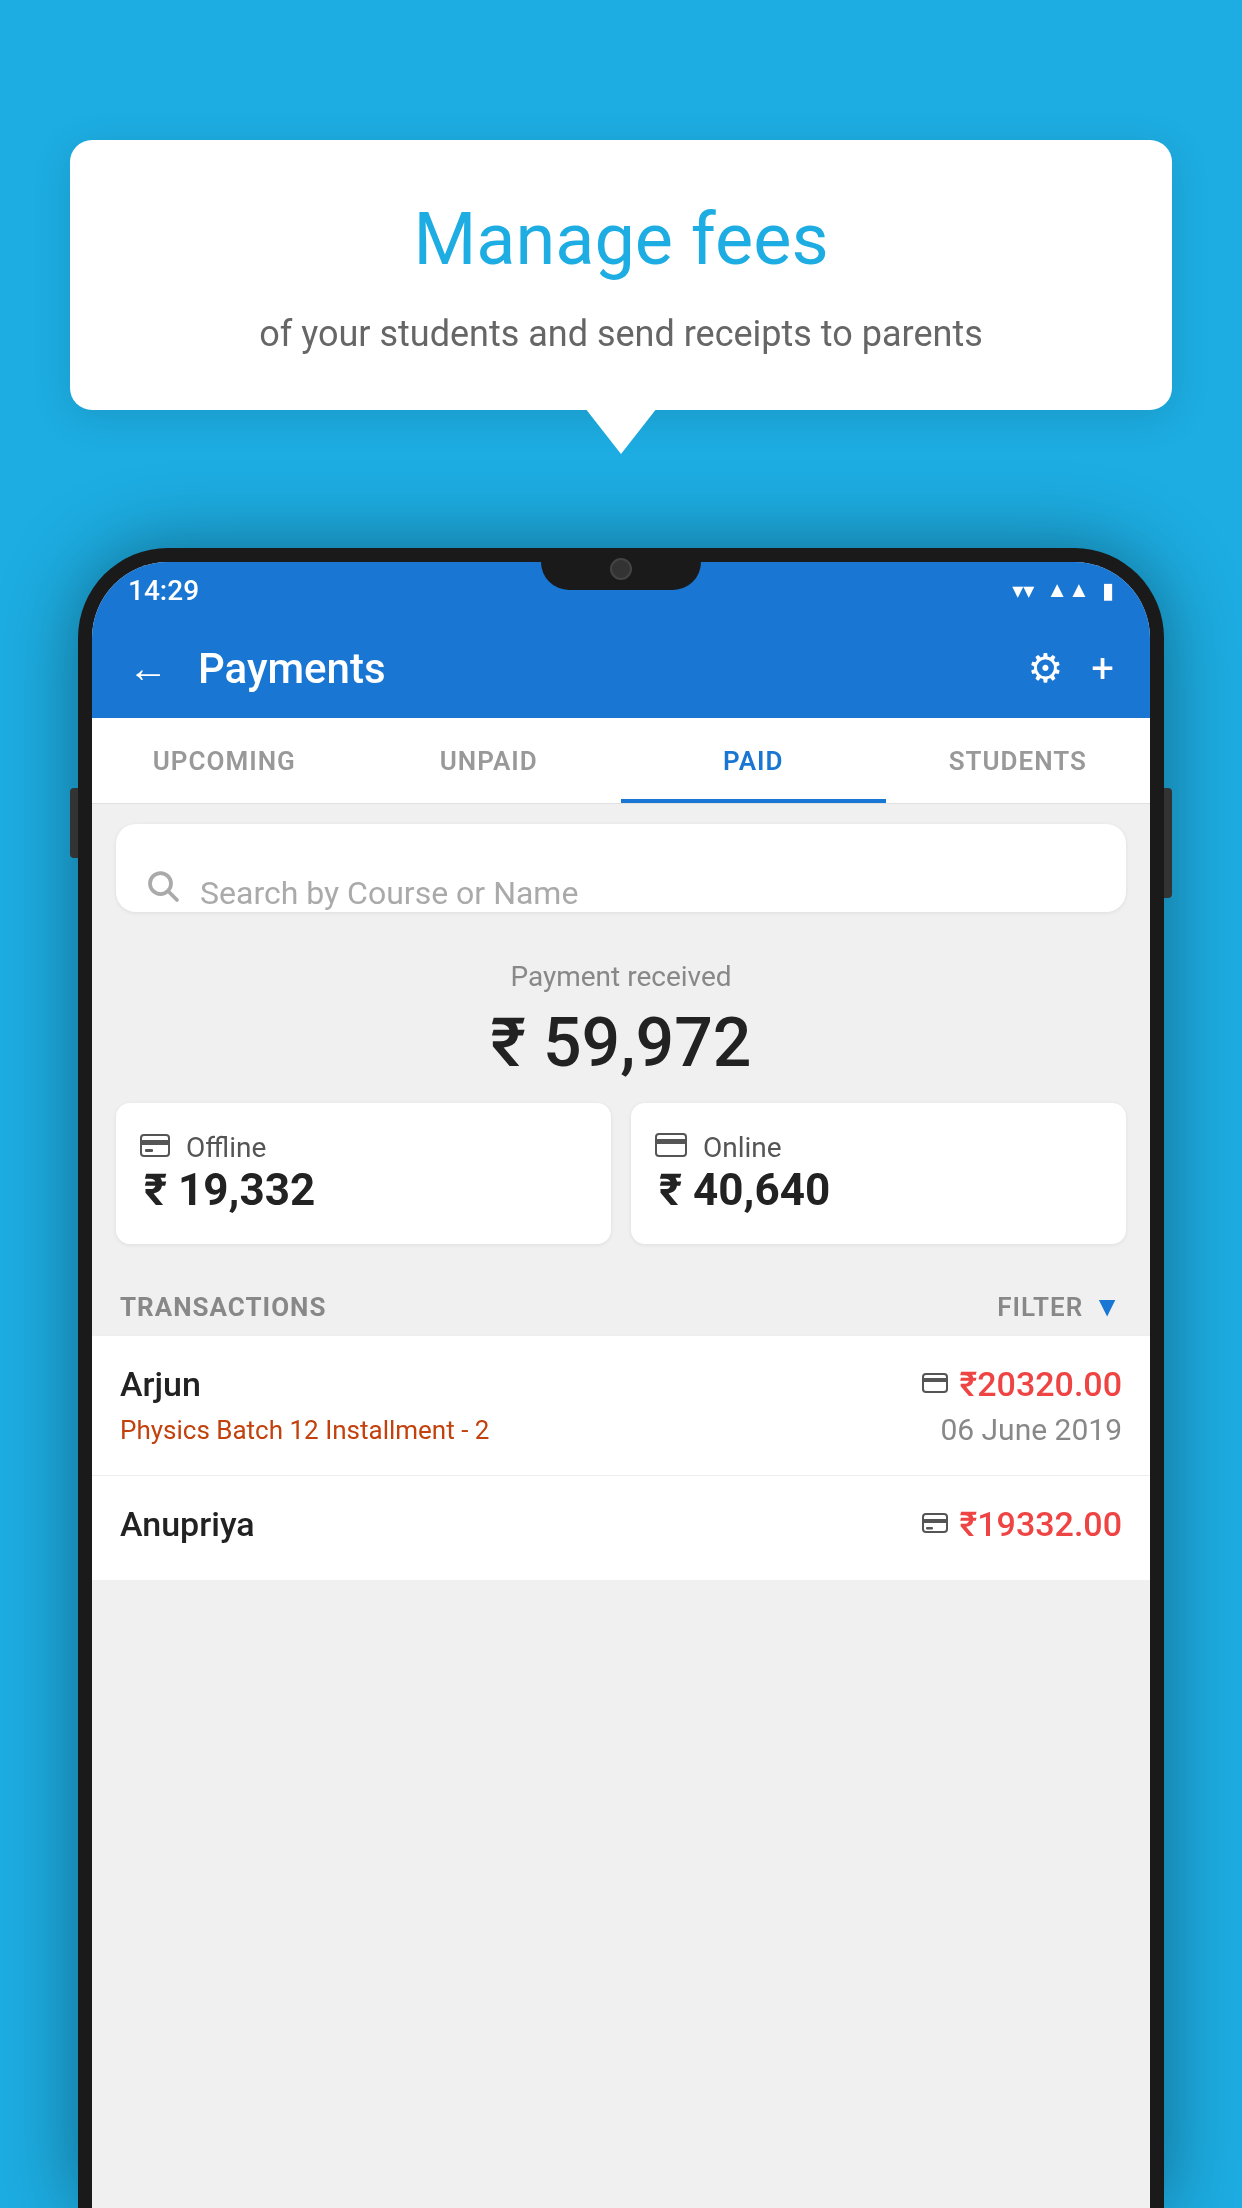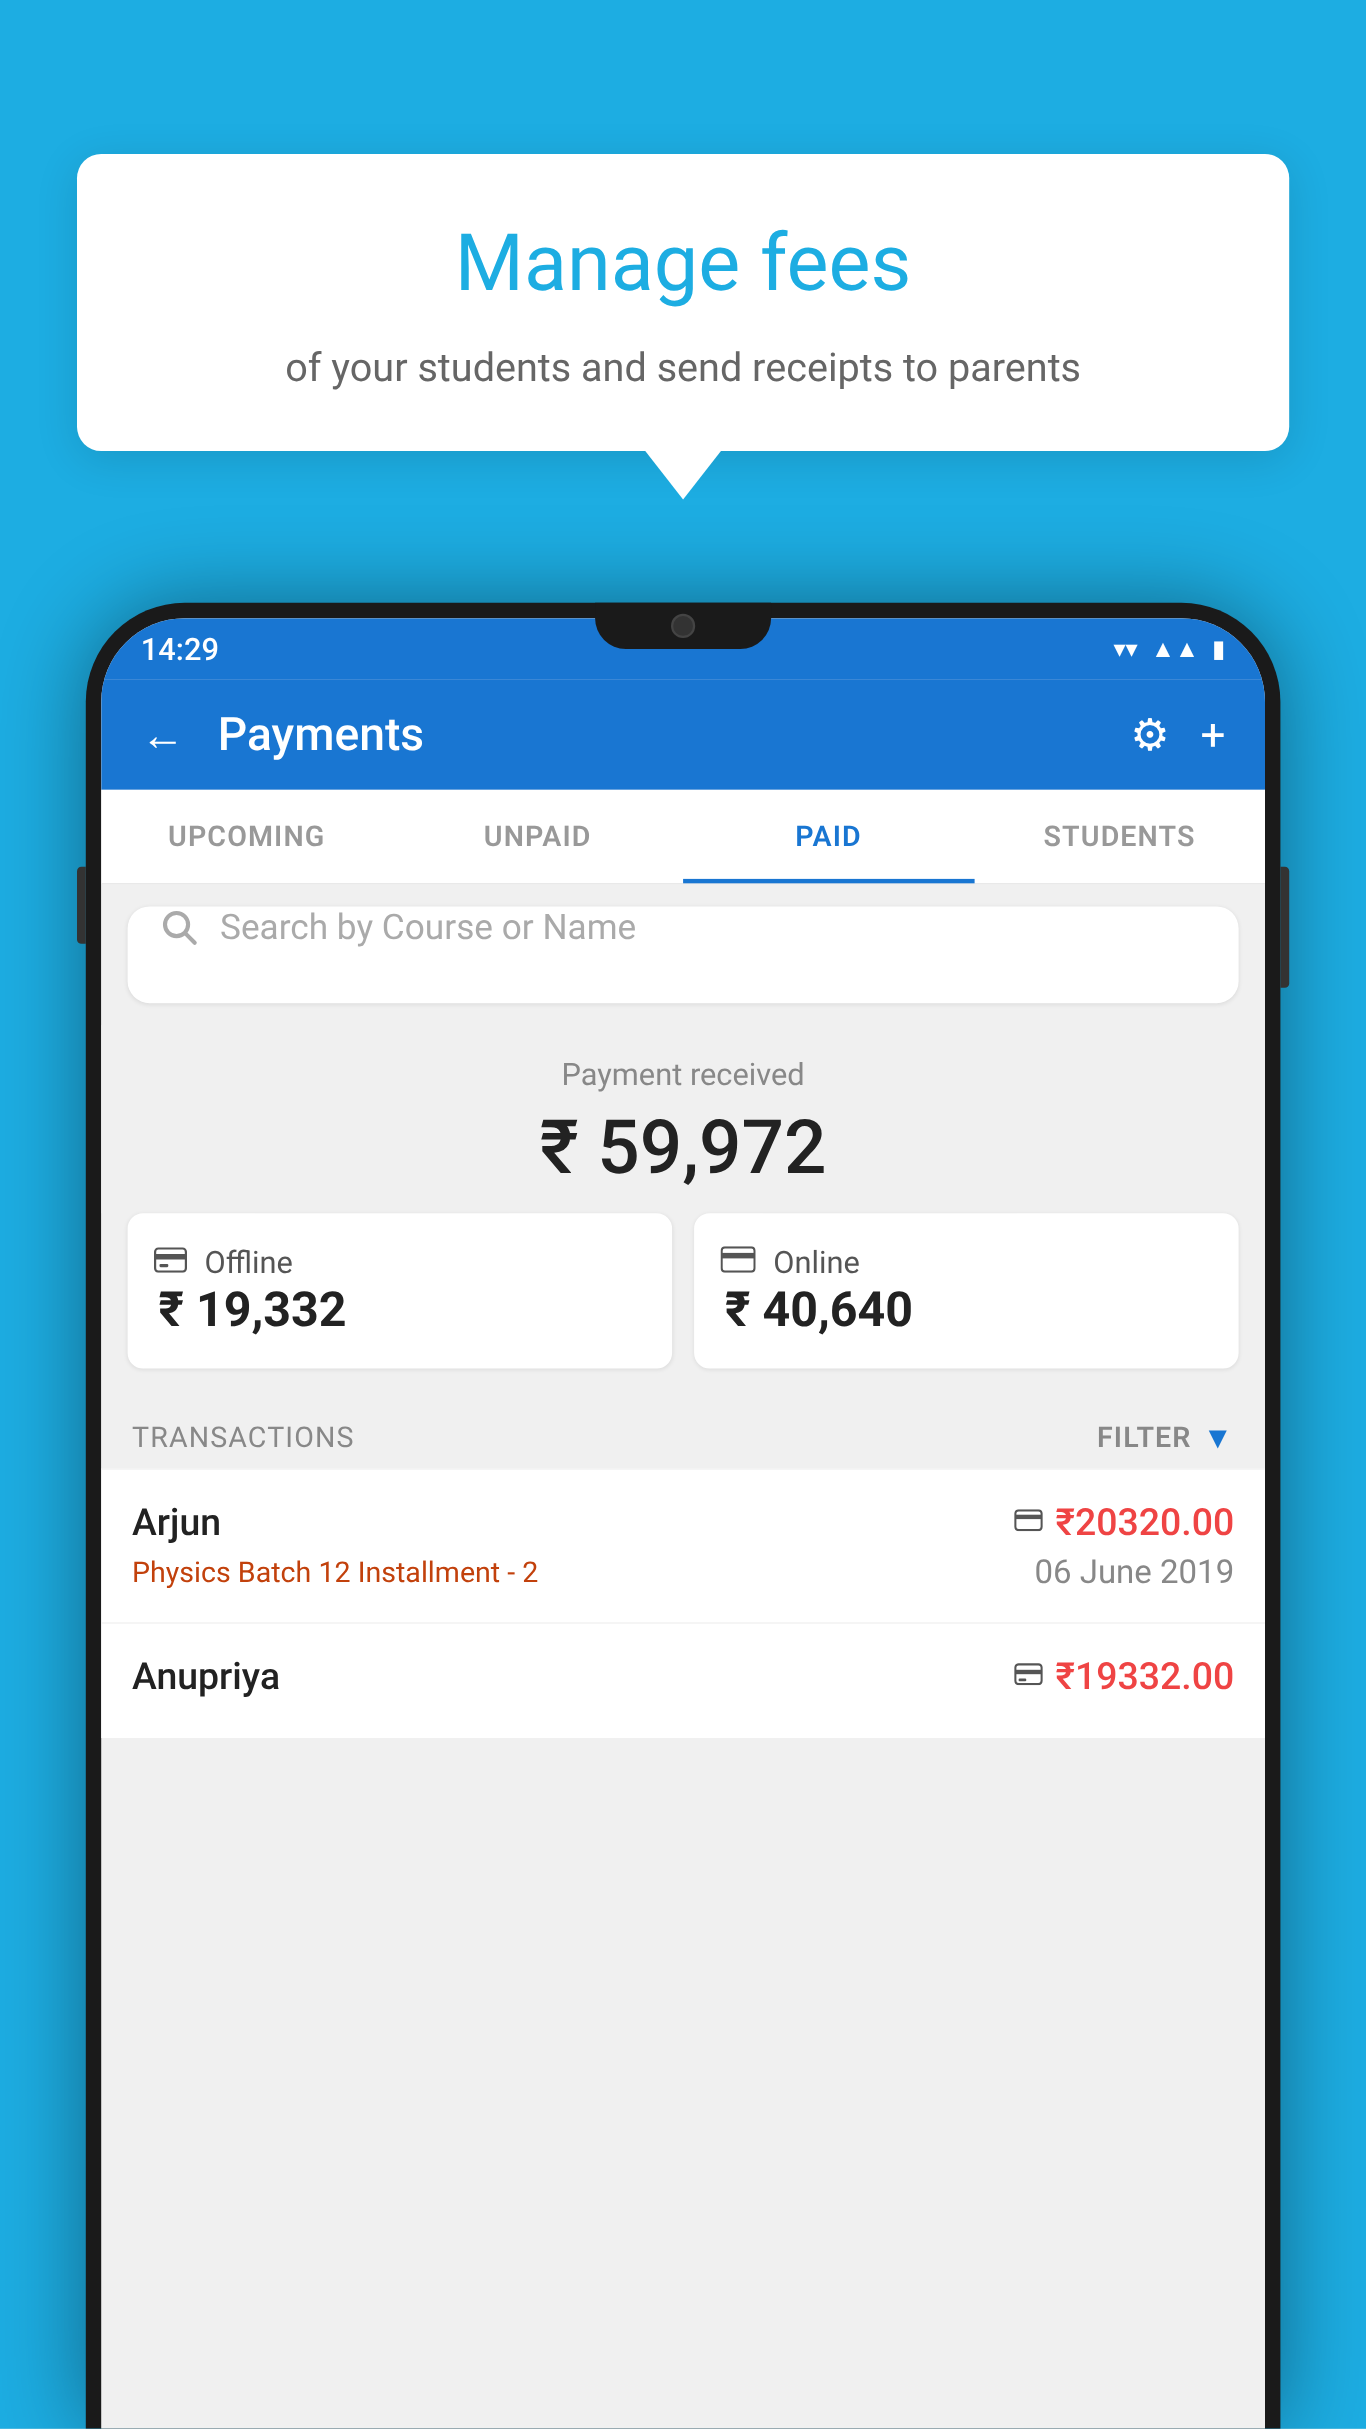--- a/index.html
+++ b/index.html
@@ -190,21 +190,21 @@
       flex: 1;
       overflow-y: auto;
     }
 
     
     .search-bar {
       background: white;
       margin: 20px 24px;
       border-radius: 20px;
       display: flex;
-      align-items: flex-start;
+      align-items: flex-end;
       padding: 0 28px;
       height: 88px;
       box-shadow: 0 1px 4px rgba(0,0,0,0.08);
     }
     .search-icon-wrap {
       color: #aaa;
       font-size: 36px;
       margin-right: 20px;
     }
     .search-placeholder {
@@ -265,21 +265,21 @@
 
     
     .transactions-header {
       display: flex;
       justify-content: space-between;
       align-items: center;
       padding: 18px 28px 12px;
     }
     .transactions-label {
       font-size: 26px;
-      font-weight: 400;
+      font-weight: 700;
       color: #888;
       letter-spacing: 1px;
     }
     .filter-btn {
       display: flex;
       align-items: center;
       gap: 10px;
       font-size: 26px;
       font-weight: 600;
       color: #888;

